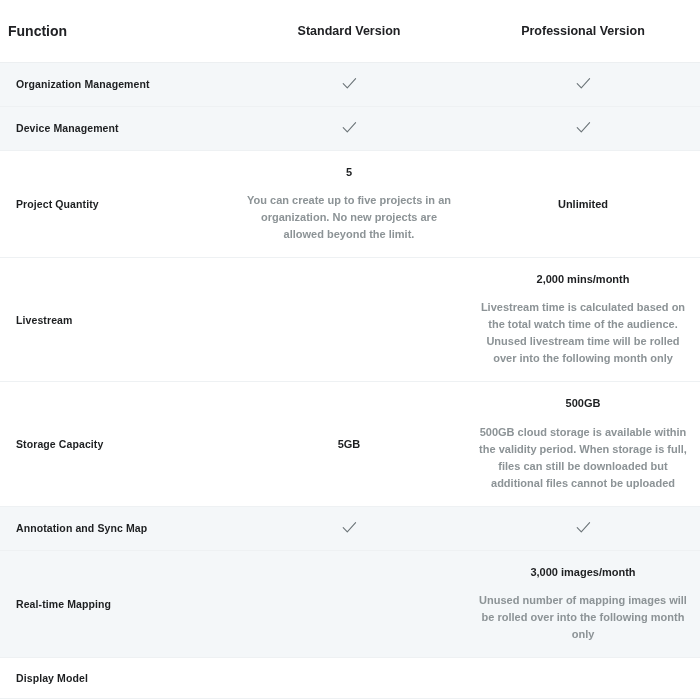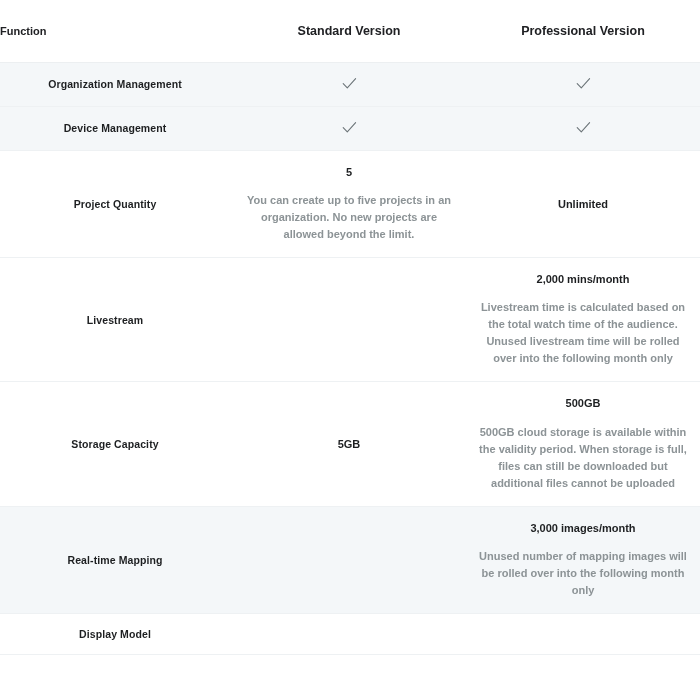--- a/index.html
+++ b/index.html
@@ -22,36 +22,36 @@
   thead th {
     font-weight: 700;
     font-size: 12.5px;
     color: #202124;
     padding: 0;
     height: 62px;
     vertical-align: middle;
     border-bottom: 1px solid #eceff1;
     background: #ffffff;
   }
-  th.hdr-func { text-align: left; font-size: 11px; margin-left: 40px; }
+  th.hdr-func { text-align: left; padding-left: 8px; font-size: 14px; margin-left: 40px; }
   th.hdr-plan { }
 
   tbody tr { border-bottom: 1px solid #eef1f3; }
   tbody tr.shaded { background: #f4f7f9; }
   tbody tr.plain  { background: #ffffff; }
 
   tbody td {
     vertical-align: middle;
     padding: 14px 6px;
     font-size: 11px;
     color: #202124;
   }
   td.func-cell {
-    text-align: center;
-    padding-left: 4px;
+    text-align: left;
+    padding-left: 16px;
     font-weight: 700;
     font-size: 10.5px;
     letter-spacing: .1px;
     color: #1d1f21;
     margin-left: 16px;
   }
   td.val-cell { text-align: center; }
 
   .val-main {
     font-size: 11px;
@@ -122,20 +122,29 @@
         <td class="func-cell">Livestream</td>
         <td class="val-cell"></td>
         <td class="val-cell"><span class="val-main">2,000 mins/month</span><span class="val-note">Livestream time is calculated based on the total watch time of the audience. Unused livestream time will be rolled over into the following month only</span></td>
       </tr>
       <tr class="plain">
         <td class="func-cell">Storage Capacity</td>
         <td class="val-cell"><span class="val-main">5GB</span></td>
         <td class="val-cell"><span class="val-main">500GB</span><span class="val-note">500GB cloud storage is available within the validity period. When storage is full, files can still be downloaded but additional files cannot be uploaded</span></td>
       </tr>
       <tr class="shaded">
+        <td class="func-cell">Annotation and Sync Map</td>
+        <td class="val-cell"><span class="check"><svg width="15" height="13" viewBox="0 0 15 13">
+              <path d="M1.2 6.6 L5.3 10.8 L13.6 1.6" fill="none" stroke="#6b7478" stroke-width="1.1" stroke-linecap="round" stroke-linejoin="round"></path>
+            </svg></span></td>
+        <td class="val-cell"><span class="check"><svg width="15" height="13" viewBox="0 0 15 13">
+              <path d="M1.2 6.6 L5.3 10.8 L13.6 1.6" fill="none" stroke="#6b7478" stroke-width="1.1" stroke-linecap="round" stroke-linejoin="round"></path>
+            </svg></span></td>
+      </tr>
+      <tr class="shaded">
         <td class="func-cell">Real-time Mapping</td>
         <td class="val-cell"></td>
         <td class="val-cell"><span class="val-main">3,000 images/month</span><span class="val-note">Unused number of mapping images will be rolled over into the following month only</span></td>
       </tr>
       <tr class="plain">
         <td class="func-cell">Display Model</td>
         <td class="val-cell"></td>
         <td class="val-cell"></td>
       </tr>
     </tbody>

